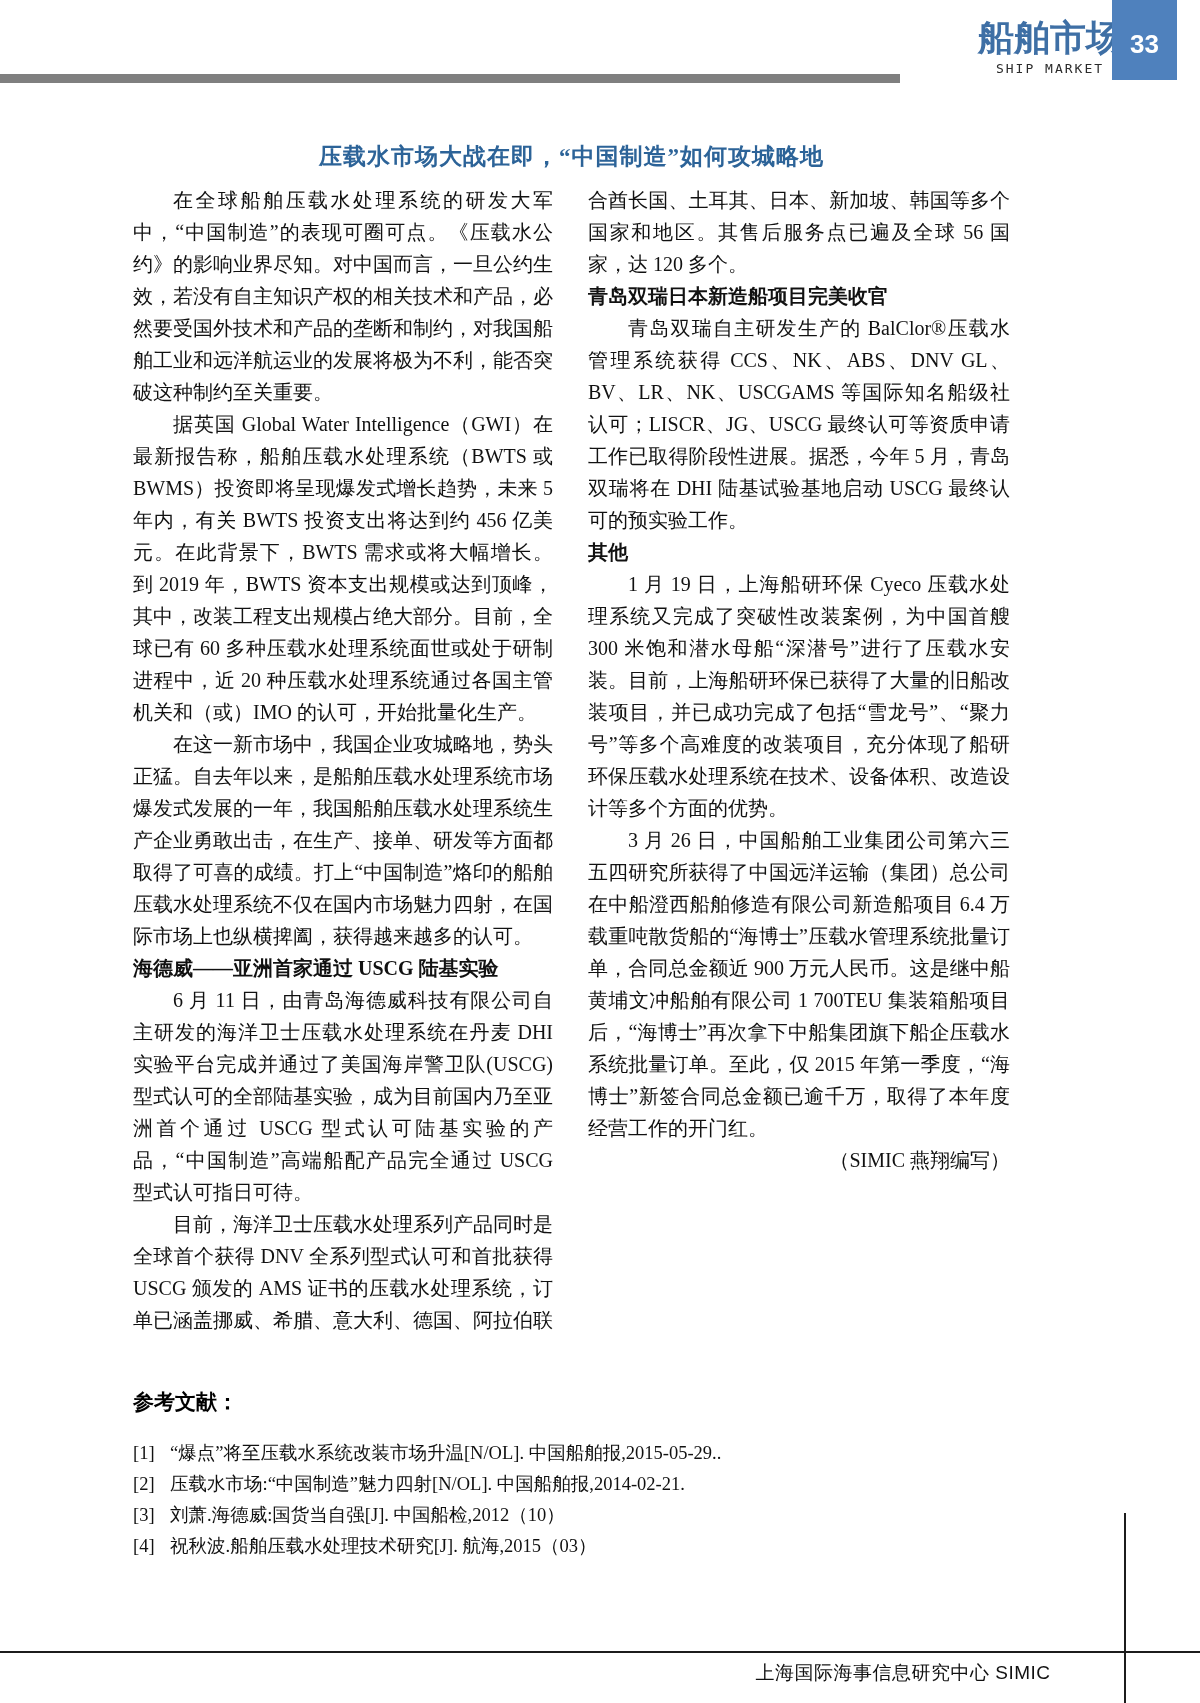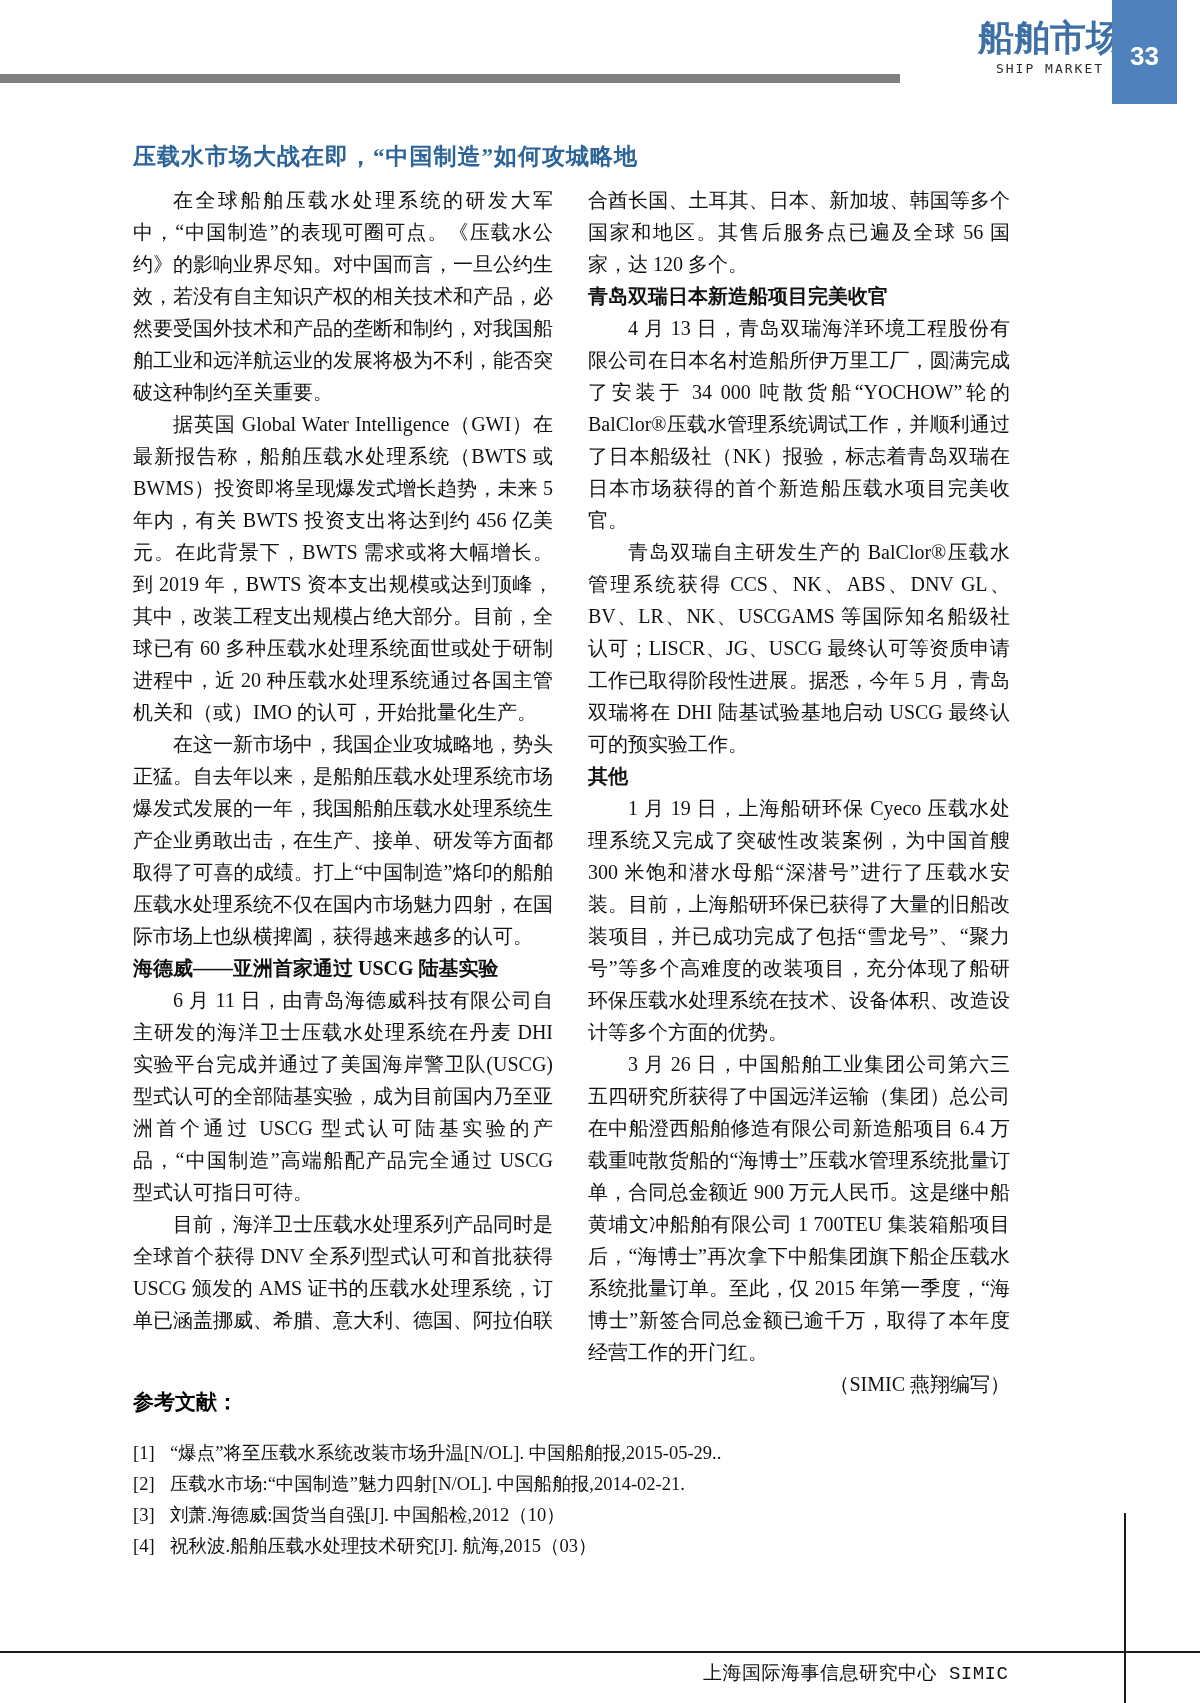--- a/index.html
+++ b/index.html
@@ -24,32 +24,33 @@
   .hdr-zh{
     font-size:36px;font-weight:bold;color:#3e6fa5;
     line-height:40px;letter-spacing:0px;white-space:nowrap;
   }
   .hdr-en{
     margin-top:3px;
     font-family:"DejaVu Sans Mono","Liberation Mono",monospace;
     font-size:13px;letter-spacing:2px;color:#2b2b2b;white-space:nowrap;
   }
   .page-box{
-    position:absolute;left:1112px;top:0;width:65px;height:104px;
+    position:absolute;left:1112px;top:0;width:65px;height:80px;
     background:#4f81bd;
     display:flex;align-items:center;justify-content:center;
     padding-top:8px;box-sizing:border-box;
   }
   .page-box span{
     color:#ffffff;font-family:"Liberation Sans","DejaVu Sans",sans-serif;
     font-size:26px;font-weight:bold;
   }
   
   .title{
     position:absolute;left:133px;top:143px;width:877px;margin:0;
+    text-align:center;
     font-size:23px;font-weight:bold;color:#2c6398;
     letter-spacing:1px;line-height:28px;
   }
   
   .col{
     position:absolute;top:184px;
     font-size:20px;line-height:32px;
     text-align:justify;
   }
   .col-left{left:133px;width:420px;}
@@ -75,22 +76,22 @@
   .footer-line{
     position:absolute;left:0;top:1651px;width:1200px;height:0;
     border-top:2px solid #1c1c1c;
   }
   .vert-line{
     position:absolute;left:1124px;top:1513px;width:2px;height:190px;
     background:#1c1c1c;
   }
   .footer-text{
     position:absolute;left:703px;top:1660px;width:400px;
-    text-align:left;
-    font-family:Liberation Mono, monospace;
+    text-align:center;
+    font-family:Liberation Sans, sans-serif;
     font-size:19px;color:#111;letter-spacing:0.5px;
   }
 </style>
 </head>
 <body>
 
 <div class="page">
 
   <div class="gray-bar"></div>
 
@@ -119,21 +120,20 @@
 
       <p class="block" data-kind="para">目前，海洋卫士压载水处理系列产品同时是全球首个获得 DNV 全系列型式认可和首批获得 USCG 颁发的 AMS 证书的压载水处理系统，订单已涵盖挪威、希腊、意大利、德国、阿拉伯联</p>
     </div>
 
   <div class="col col-right">
 
       <p class="block" data-kind="flow">合酋长国、土耳其、日本、新加坡、韩国等多个国家和地区。其售后服务点已遍及全球 56 国家，达 120 多个。</p>
 
       <p class="block" data-kind="heading">青岛双瑞日本新造船项目完美收官</p>
 
-      <p class="block" data-kind="para">4 月 13 日，青岛双瑞海洋环境工程股份有限公司在日本名村造船所伊万里工厂，圆满完成了安装于 34 000 吨散货船“YOCHOW”轮的 BalClor®压载水管理系统调试工作，并顺利通过了日本船级社（NK）报验，标志着青岛双瑞在日本市场获得的首个新造船压载水项目完美收官。</p>
 
       <p class="block" data-kind="para">青岛双瑞自主研发生产的 BalClor®压载水管理系统获得 CCS、NK、ABS、DNV GL、BV、LR、NK、USCGAMS 等国际知名船级社认可；LISCR、JG、USCG 最终认可等资质申请工作已取得阶段性进展。据悉，今年 5 月，青岛双瑞将在 DHI 陆基试验基地启动 USCG 最终认可的预实验工作。</p>
 
       <p class="block" data-kind="heading">其他</p>
 
       <p class="block" data-kind="para">1 月 19 日，上海船研环保 Cyeco 压载水处理系统又完成了突破性改装案例，为中国首艘 300 米饱和潜水母船“深潜号”进行了压载水安装。目前，上海船研环保已获得了大量的旧船改装项目，并已成功完成了包括“雪龙号”、“聚力号”等多个高难度的改装项目，充分体现了船研环保压载水处理系统在技术、设备体积、改造设计等多个方面的优势。</p>
 
       <p class="block" data-kind="para">3 月 26 日，中国船舶工业集团公司第六三五四研究所获得了中国远洋运输（集团）总公司在中船澄西船舶修造有限公司新造船项目 6.4 万载重吨散货船的“海博士”压载水管理系统批量订单，合同总金额近 900 万元人民币。这是继中船黄埔文冲船舶有限公司 1 700TEU 集装箱船项目后，“海博士”再次拿下中船集团旗下船企压载水系统批量订单。至此，仅 2015 年第一季度，“海博士”新签合同总金额已逾千万，取得了本年度经营工作的开门红。</p>
 
       <p class="block" data-kind="byline">（SIMIC  燕翔编写）</p>

